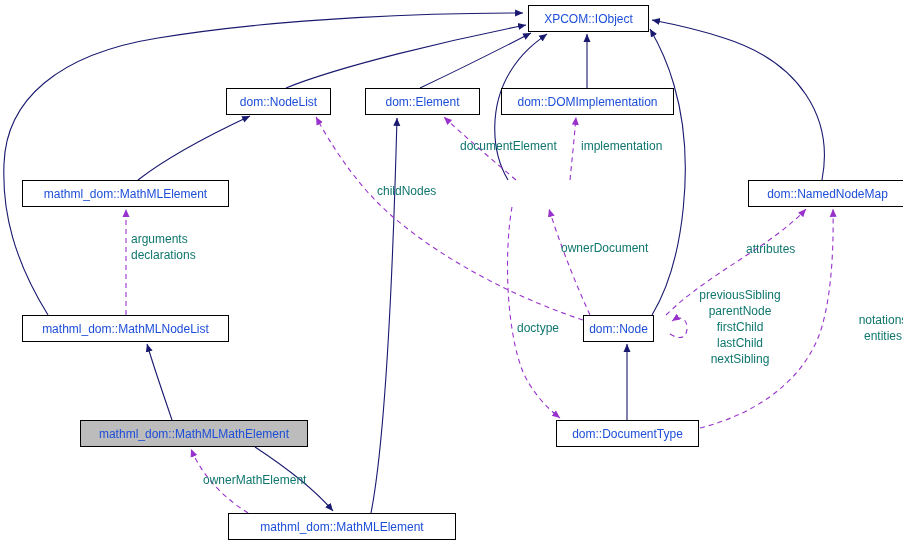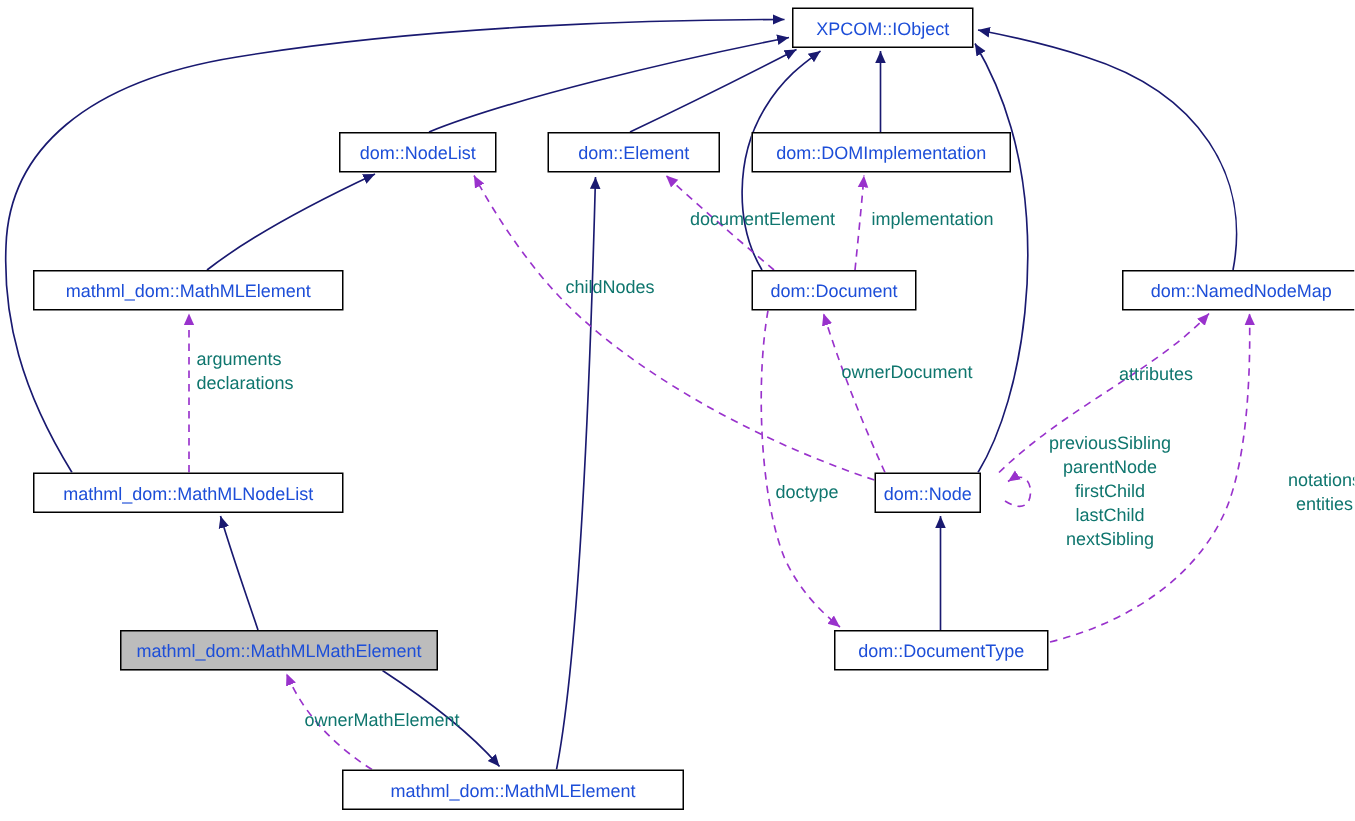--- a/index.html
+++ b/index.html
@@ -65,25 +65,24 @@
       <path d="M 700 428 C 756 414 800 382 818 338 C 830 308 834 258 833 209"></path>
       <path d="M 248 513 C 224 498 202 476 191 449"></path>
     </g>
   </svg>
 
   <div class="node" style="left:528px;top:5px;width:121px">XPCOM::IObject</div>
   <div class="node" style="left:226px;top:88px;width:105px">dom::NodeList</div>
   <div class="node" style="left:365px;top:88px;width:115px">dom::Element</div>
   <div class="node" style="left:501px;top:88px;width:173px">dom::DOMImplementation</div>
   <div class="node" style="left:22px;top:180px;width:207px">mathml_dom::MathMLElement</div>
-  <div class="node" style="left:501px;top:180px;width:110px">dom::Document</div>
   <div class="node" style="left:748px;top:180px;width:159px">dom::NamedNodeMap</div>
   <div class="node" style="left:22px;top:315px;width:207px">mathml_dom::MathMLNodeList</div>
   <div class="node" style="left:583px;top:315px;width:71px">dom::Node</div>
-  <div class="node selected" style="left:80px;top:420px;width:212px">mathml_dom::MathMLMathElement</div>
+  <div class="node selected" style="left:80px;top:420px;width:228px">mathml_dom::MathMLMathElement</div>
   <div class="node" style="left:556px;top:420px;width:143px">dom::DocumentType</div>
   <div class="node" style="left:228px;top:513px;width:228px">mathml_dom::MathMLElement</div>
 
   <div class="edge-label" style="left:460px;top:138px">documentElement</div>
   <div class="edge-label" style="left:581px;top:138px">implementation</div>
   <div class="edge-label" style="left:377px;top:183px">childNodes</div>
   <div class="edge-label" style="left:131px;top:231px">arguments
 declarations</div>
   <div class="edge-label" style="left:561px;top:240px">ownerDocument</div>
   <div class="edge-label" style="left:746px;top:241px">attributes</div>

